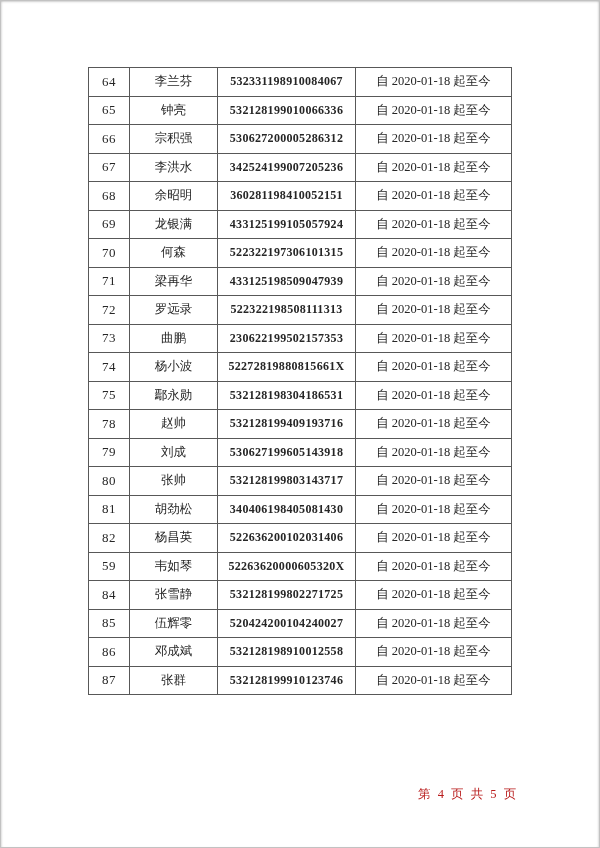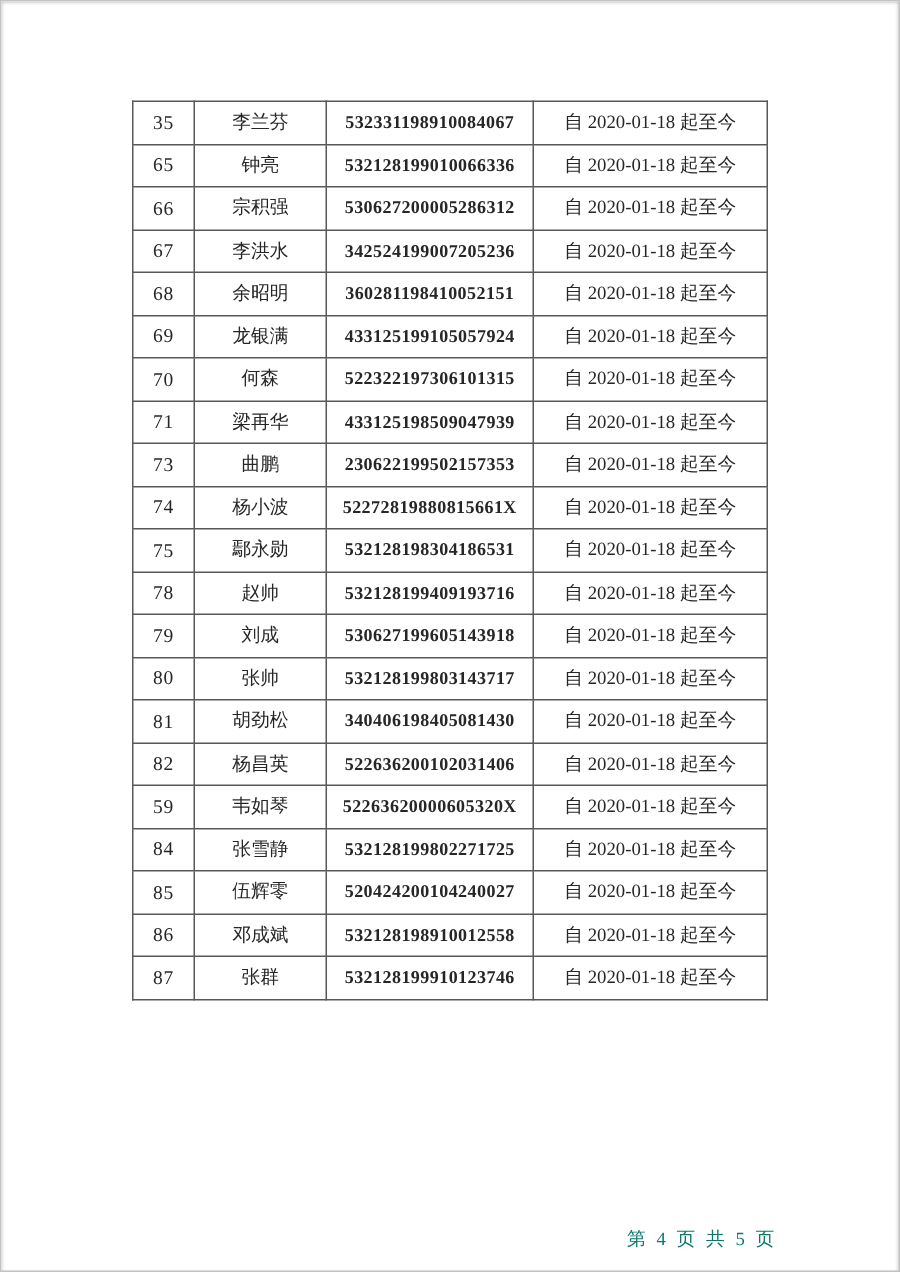--- a/index.html
+++ b/index.html
@@ -61,42 +61,42 @@
     font-weight: 700;
     letter-spacing: 0.3px;
   }
   td.period-cell {
     font-size: 12.5px;
     font-family: Liberation Serif, serif;
   }
   .footer {
     position: absolute;
     left: 417px;
-    top: 817px;
+    top: 785px;
     font-size: 12.5px;
-    color: #0f766e;
+    color: #b91c1c;
     letter-spacing: 2px;
     white-space: nowrap;
   }
 </style>
 </head>
 <body>
 
 <div class="page">
 
   <table class="roster">
     <colgroup>
       <col class="c-no">
       <col class="c-name">
       <col class="c-id">
       <col class="c-period">
     </colgroup>
     <tbody>
   <tr>
-    <td class="no-cell">35</td>
+    <td class="no-cell">64</td>
     <td class="name-cell">李兰芬</td>
     <td class="id-cell">532331198910084067</td>
     <td class="period-cell">自 2020-01-18 起至今</td>
   </tr>
 
   <tr>
     <td class="no-cell">65</td>
     <td class="name-cell">钟亮</td>
     <td class="id-cell">532128199010066336</td>
     <td class="period-cell">自 2020-01-18 起至今</td>
@@ -137,20 +137,26 @@
     <td class="period-cell">自 2020-01-18 起至今</td>
   </tr>
 
   <tr>
     <td class="no-cell">71</td>
     <td class="name-cell">梁再华</td>
     <td class="id-cell">433125198509047939</td>
     <td class="period-cell">自 2020-01-18 起至今</td>
   </tr>
 
+  <tr>
+    <td class="no-cell">72</td>
+    <td class="name-cell">罗远录</td>
+    <td class="id-cell">522322198508111313</td>
+    <td class="period-cell">自 2020-01-18 起至今</td>
+  </tr>
 
   <tr>
     <td class="no-cell">73</td>
     <td class="name-cell">曲鹏</td>
     <td class="id-cell">230622199502157353</td>
     <td class="period-cell">自 2020-01-18 起至今</td>
   </tr>
 
   <tr>
     <td class="no-cell">74</td>

